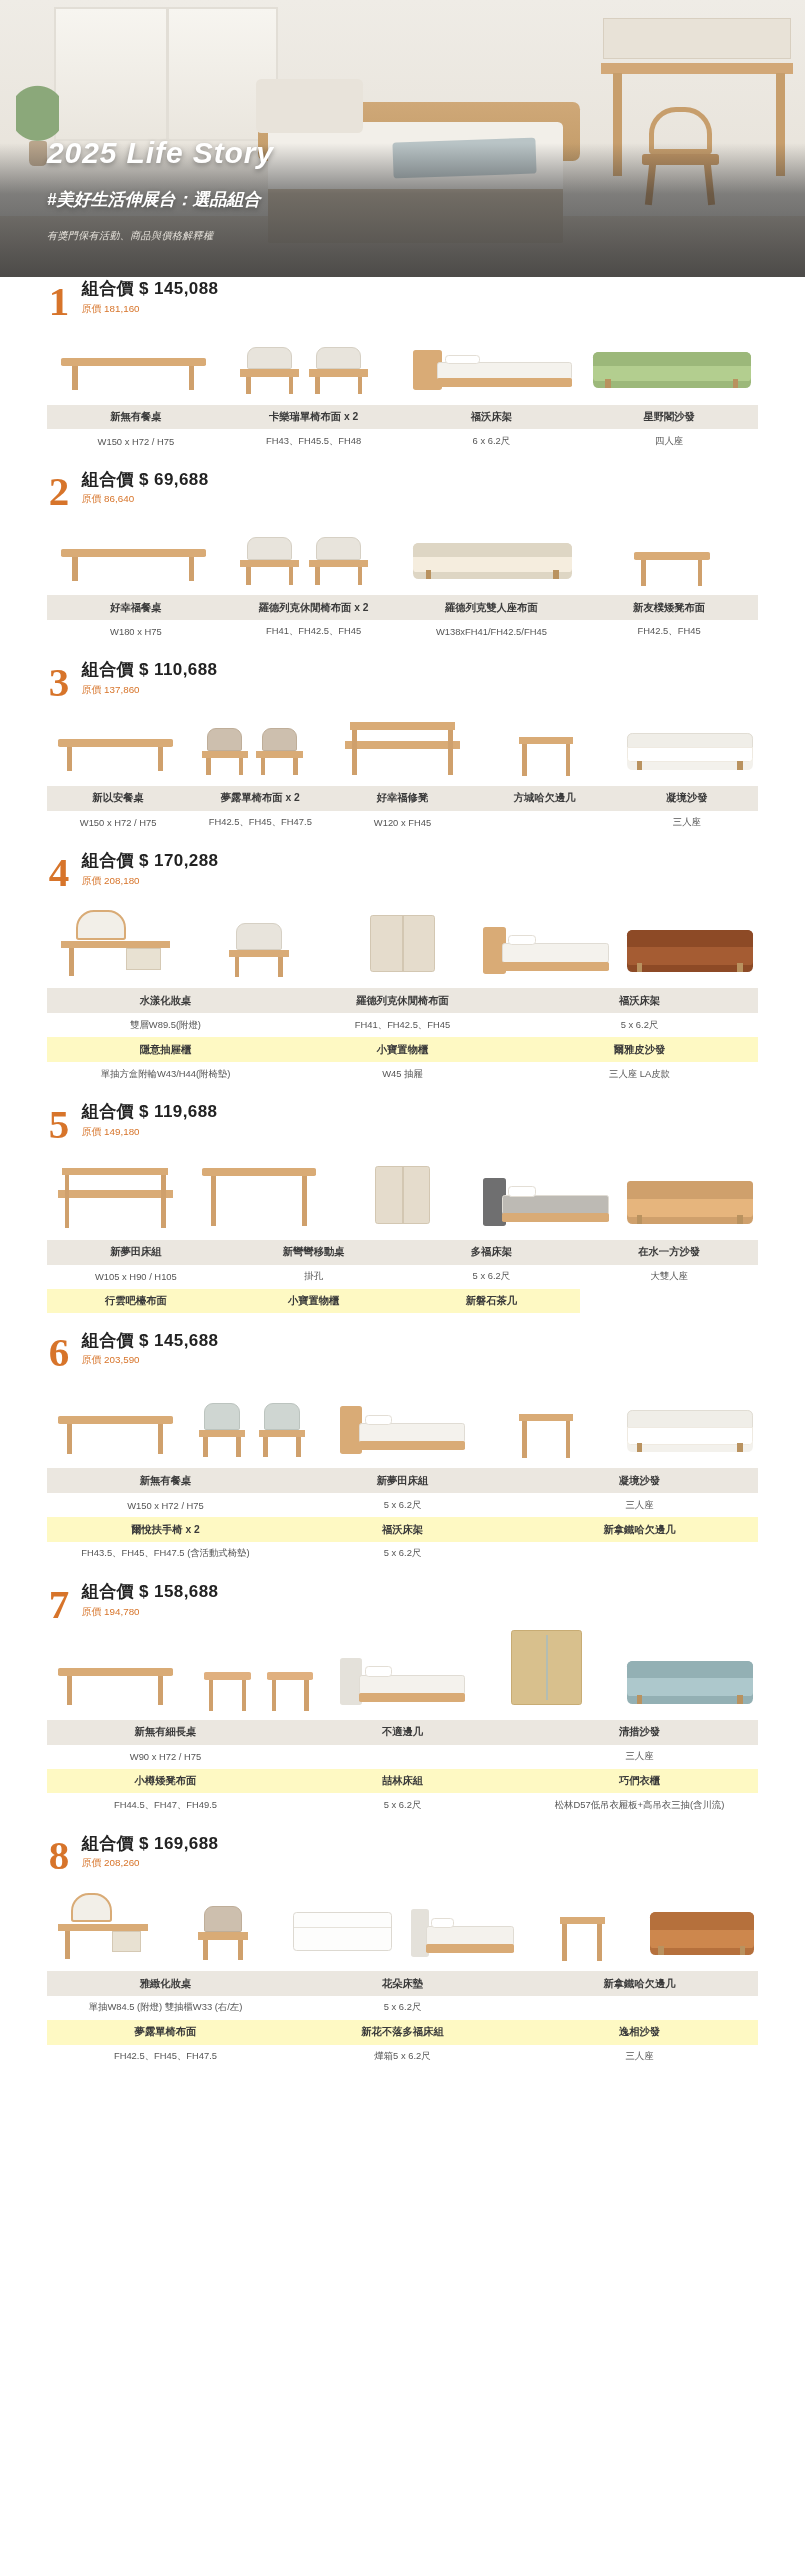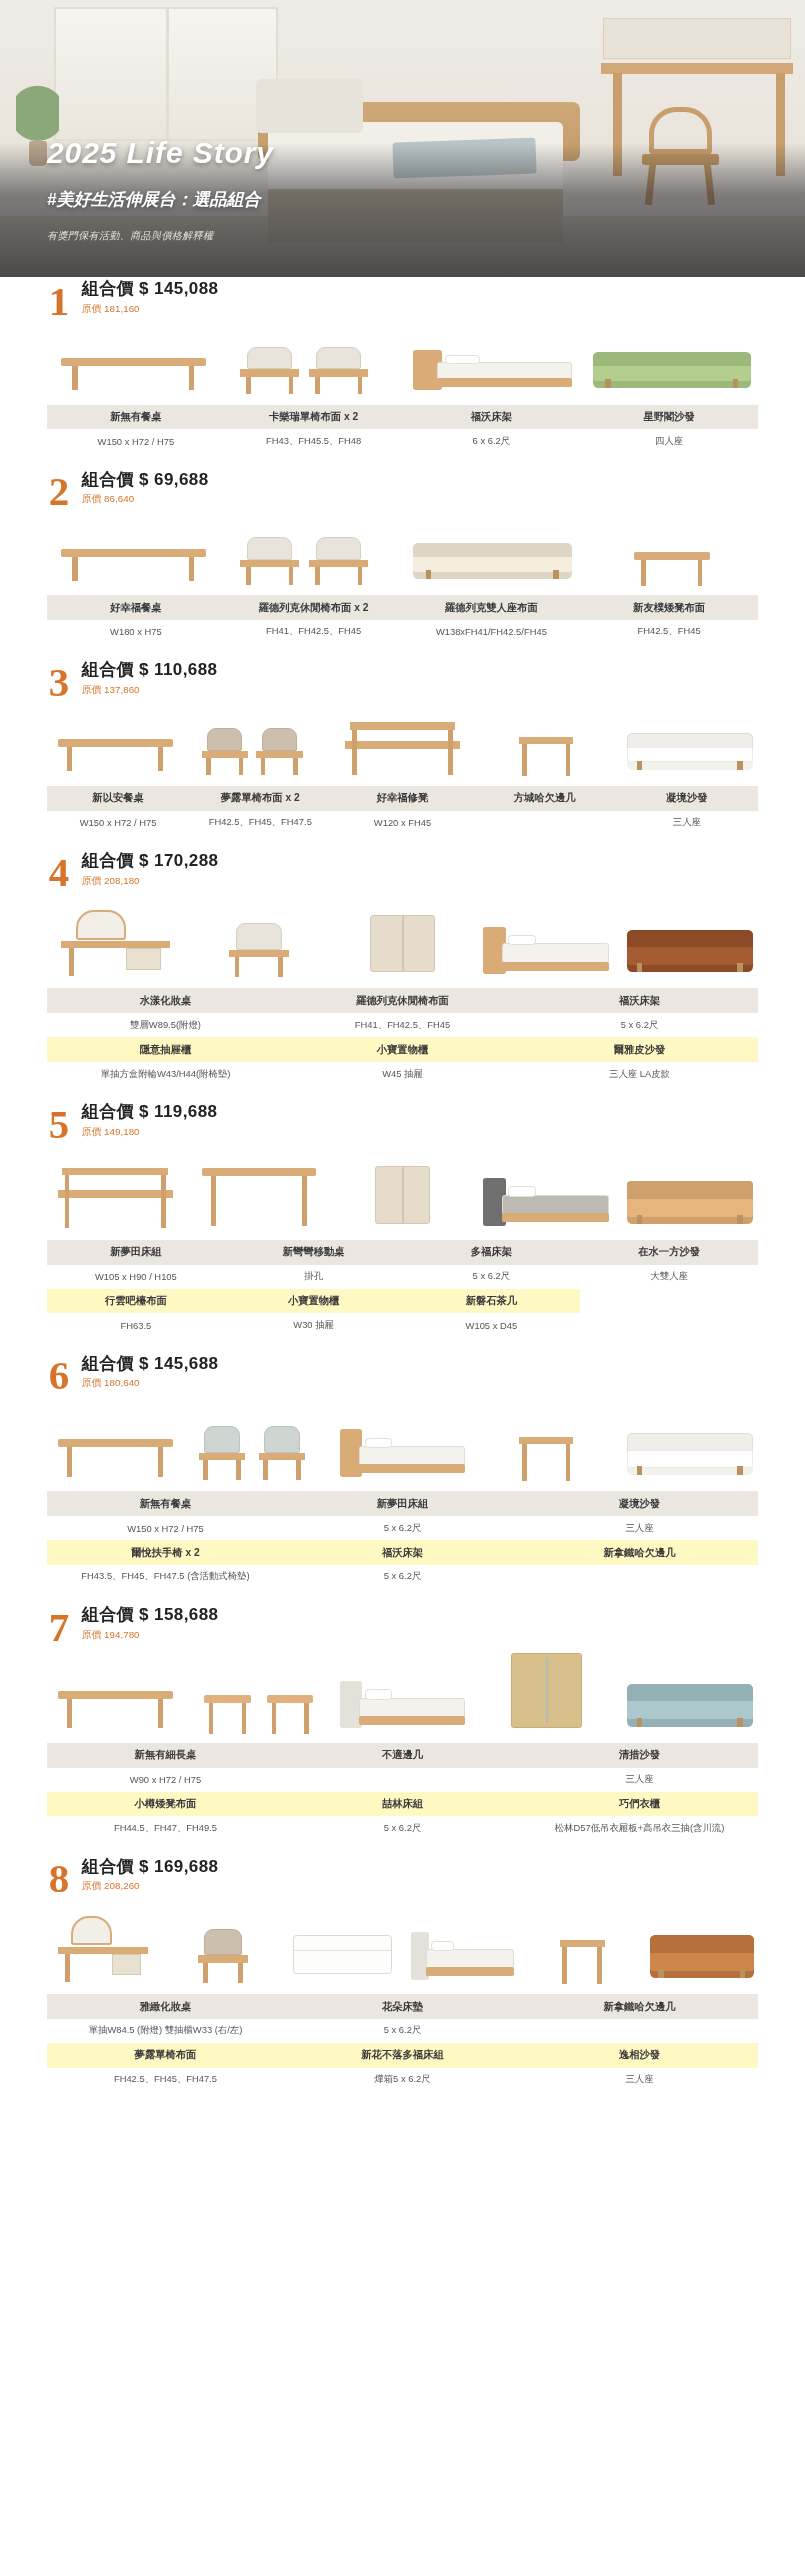--- a/index.html
+++ b/index.html
@@ -559,36 +559,30 @@
         <td>掛孔</td>
         <td>5 x 6.2尺</td>
         <td>大雙人座</td>
       </tr>
       <tr class="name2">
         <td>行雲吧檯布面</td>
         <td>小寶置物櫃</td>
         <td>新磐石茶几</td>
         <td class="empty"></td>
       </tr>
-      <tr class="dim">
-        <td>FH63.5</td>
-        <td>W30 抽屜</td>
-        <td>W105 x D45</td>
-        <td class="empty"></td>
-      </tr>
     </tbody>
       </table>
   </div>
 
   <div class="combo">
     <div class="combo-head">
       <div class="combo-num">6</div>
       <div class="combo-price-wrap">
         <div class="combo-price">組合價 $ 145,688</div>
-        <div class="combo-orig">原價 180,640</div>
+        <div class="combo-orig">原價 203,590</div>
       </div>
     </div>
     <div class="combo-art tall">
       <div class="art">
         <div class="f-table">
             <div class="top"></div>
             <div class="lg a"></div>
             <div class="lg b"></div>
           </div>
       </div>

